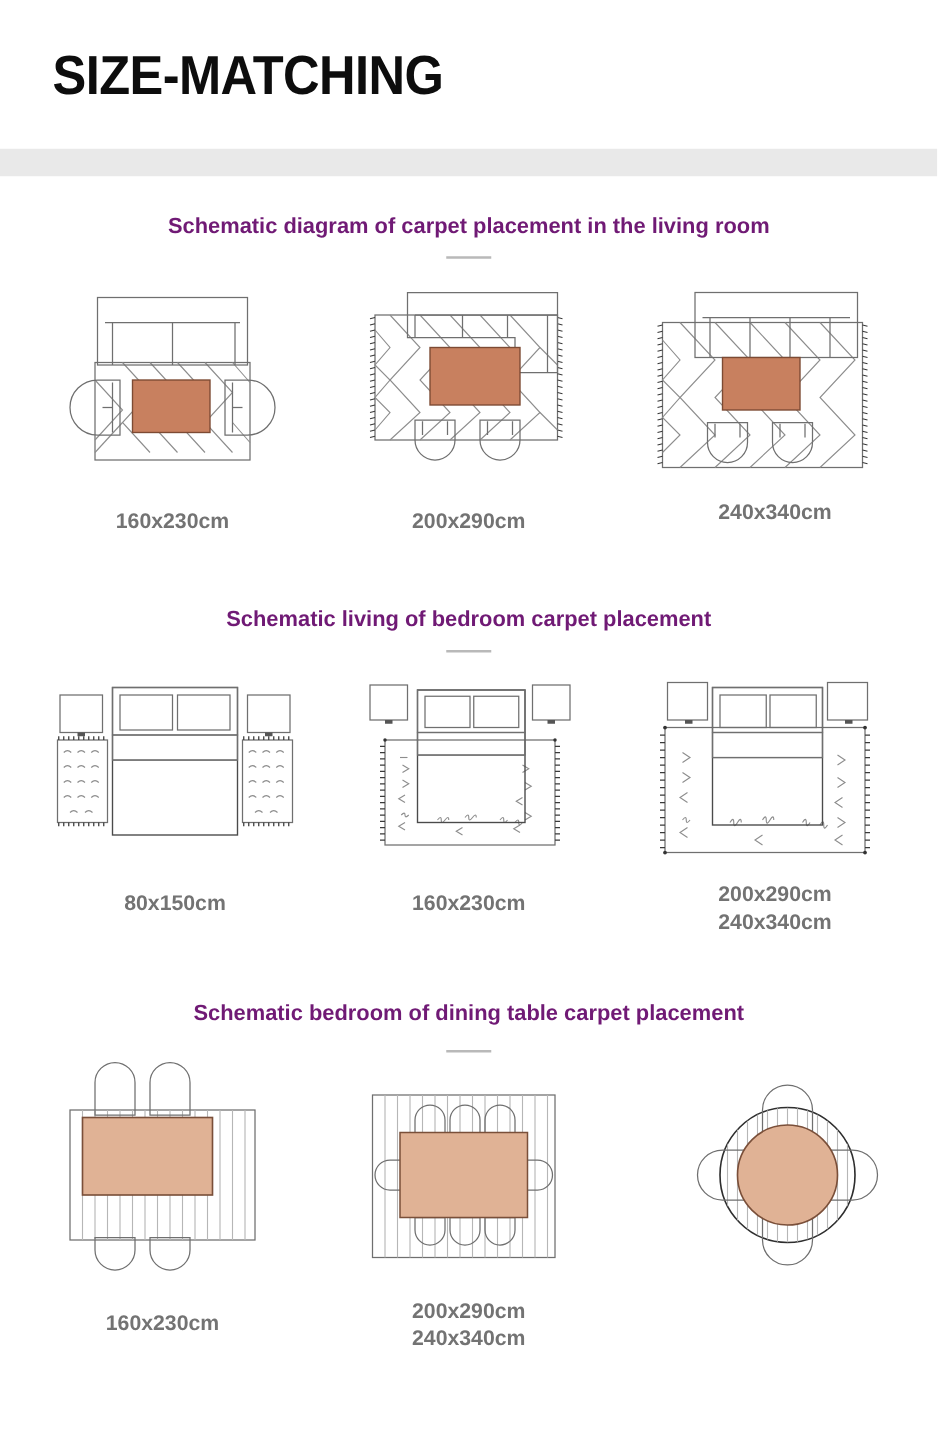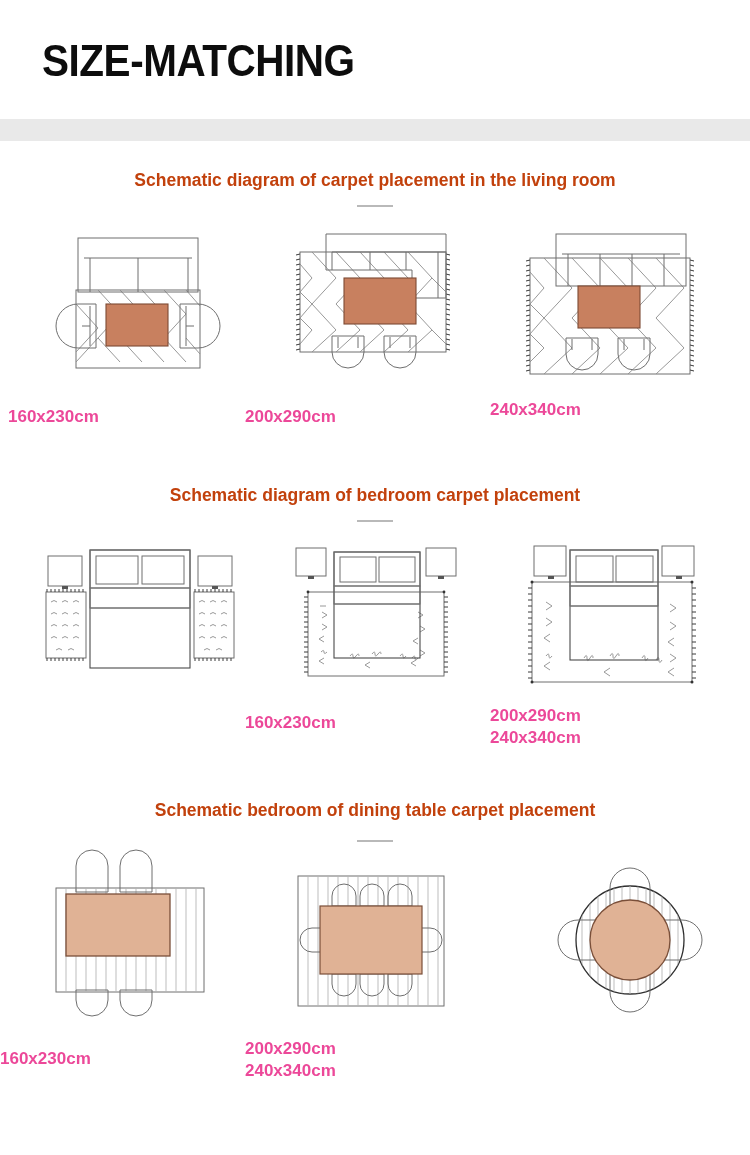--- a/index.html
+++ b/index.html
@@ -40,37 +40,38 @@
     background: #e9e9e9;
   }
 
   
   .section-title {
     position: absolute;
     width: 750px;
     text-align: center;
     font-size: 17.5px;
     font-weight: 700;
-    color: #c2410c;
+    color: #701a75;
     white-space: nowrap;
   }
   .section-rule {
     position: absolute;
     width: 36px;
     height: 2px;
     background: #b9b9b9;
     left: 357px;
   }
 
   .cell { position: absolute; }
   .caption {
     position: absolute;
+    text-align: center;
     font-size: 17px;
     font-weight: 700;
-    color: #ec4899;
+    color: #737373;
     line-height: 1.28;
     white-space: nowrap;
     width: 260px;
   }
 
   svg { display: block; overflow: visible; }
 
   
   .ln  { stroke: #6f6f6f; stroke-width: 1; fill: none; }
   .ln-dark { stroke: #4a4a4a; stroke-width: 1.1; fill: none; }
@@ -183,21 +184,21 @@
       <path class="ln" d="M50 110 L82 110 L82 126 a16 16 0 0 1 -32 0 Z" fill="#fbeeec"></path>
       <path class="ln" d="M56 111 L56 122 M76 111 L76 122"></path>
       <path class="ln" d="M102 110 L134 110 L134 126 a16 16 0 0 1 -32 0 Z" fill="#fbeeec"></path>
       <path class="ln" d="M108 111 L108 122 M128 111 L128 122"></path>
     </svg>
   </div>
   <div class="caption" style="left:490px; top:399px;">
     <div>240x340cm</div>
   </div>
 
-  <div class="section-title" style="top:485px;">Schematic diagram of bedroom carpet placement</div>
+  <div class="section-title" style="top:485px;">Schematic living of bedroom carpet placement</div>
   <div class="section-rule" style="top:520px;"></div>
 
   <div class="cell" style="left:38px; top:540px;">
     <svg width="204" height="150" viewBox="0 0 204 150">
 
       <rect x="10" y="16" width="34" height="30" fill="#fdfaf4" class="ln"></rect>
       <rect x="160" y="16" width="34" height="30" fill="#fdfaf4" class="ln"></rect>
       <rect x="24" y="46" width="6" height="3" fill="#555" stroke="none"></rect>
       <rect x="174" y="46" width="6" height="3" fill="#555" stroke="none"></rect>
 
@@ -227,20 +228,23 @@
         <path d="M166 110 q3 -3 6 0 M178 110 q3 -3 6 0"></path>
       </g>
 
       <rect x="52" y="10" width="100" height="118" fill="#f2dedd" class="ln-dark"></rect>
       <rect x="52" y="10" width="100" height="38" fill="#ffffff" class="ln"></rect>
       <rect x="58" y="16" width="42" height="28" fill="#ededed" class="ln"></rect>
       <rect x="104" y="16" width="42" height="28" fill="#ededed" class="ln"></rect>
       <rect x="52" y="48" width="100" height="20" fill="#ecd8d6" class="ln"></rect>
       <path class="ln" d="M52 68 L152 68"></path>
     </svg>
+  </div>
+  <div class="caption" style="left:10px; top:712px;">
+    <div>80x150cm</div>
   </div>
 
   <div class="cell" style="left:288px; top:540px;">
     <svg width="176" height="152" viewBox="0 0 176 152">
 
       <rect x="8" y="8" width="30" height="28" fill="#fdfaf4" class="ln"></rect>
       <rect x="138" y="8" width="30" height="28" fill="#fdfaf4" class="ln"></rect>
       <rect x="20" y="36" width="6" height="3" fill="#555" stroke="none"></rect>
       <rect x="150" y="36" width="6" height="3" fill="#555" stroke="none"></rect>
 

